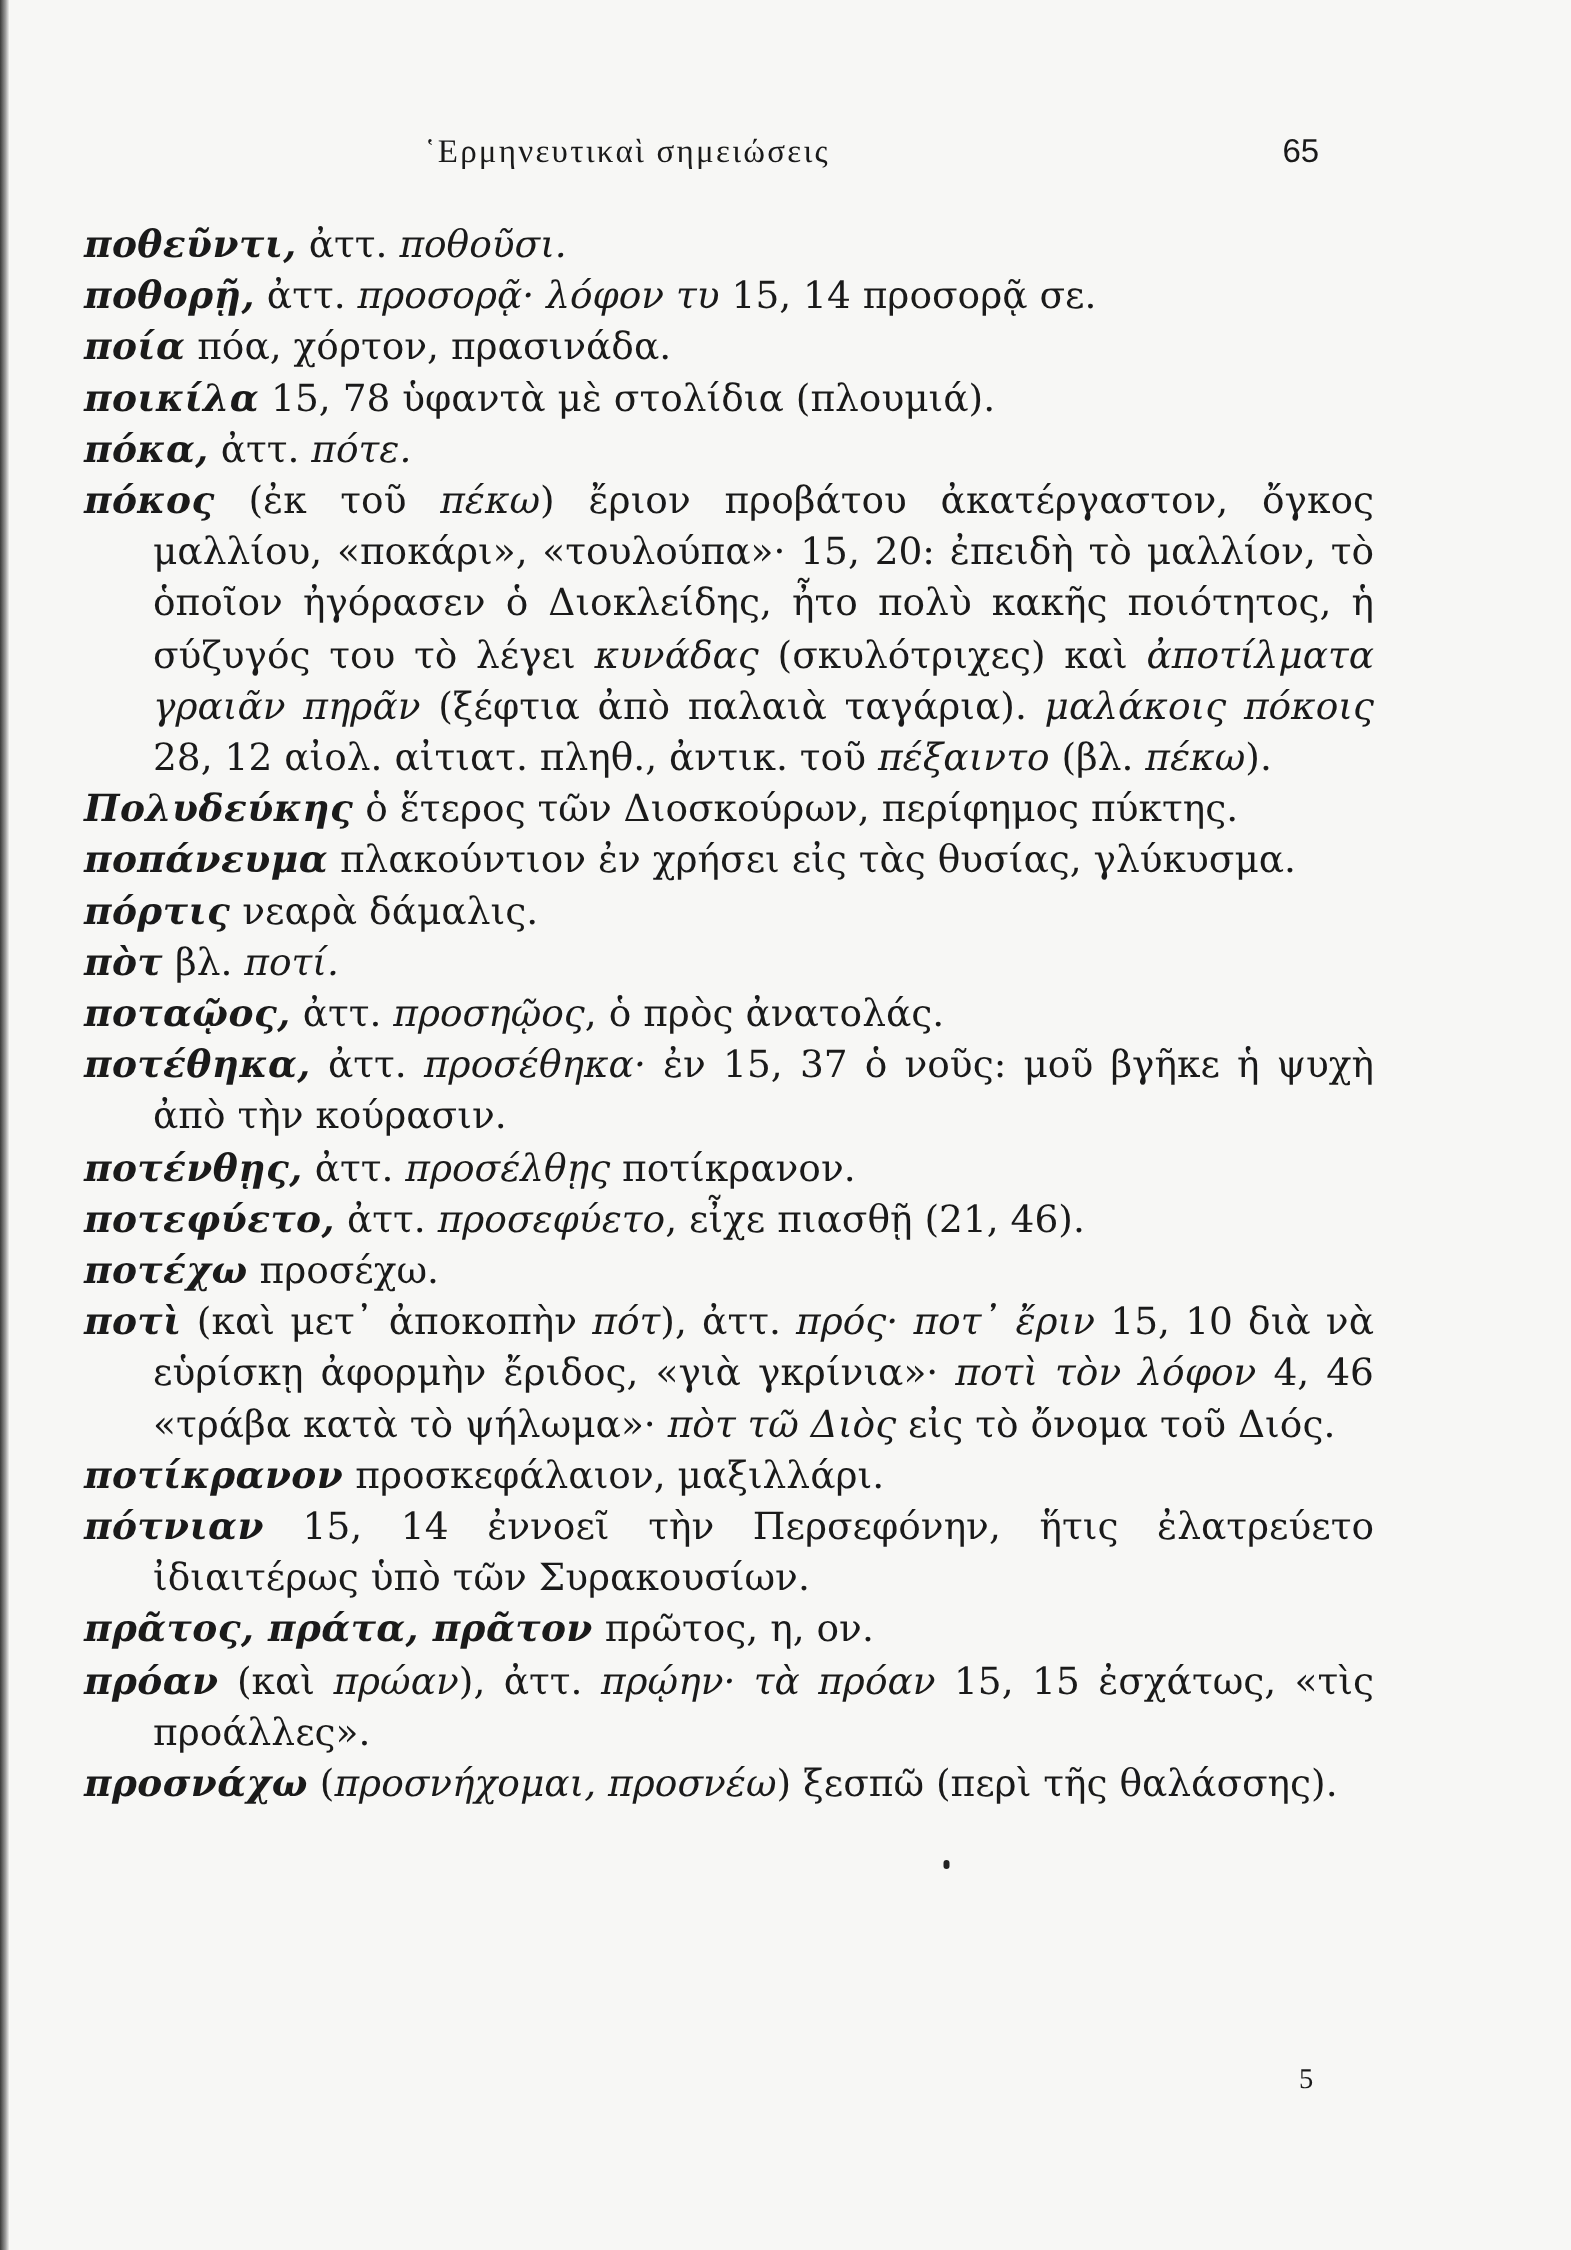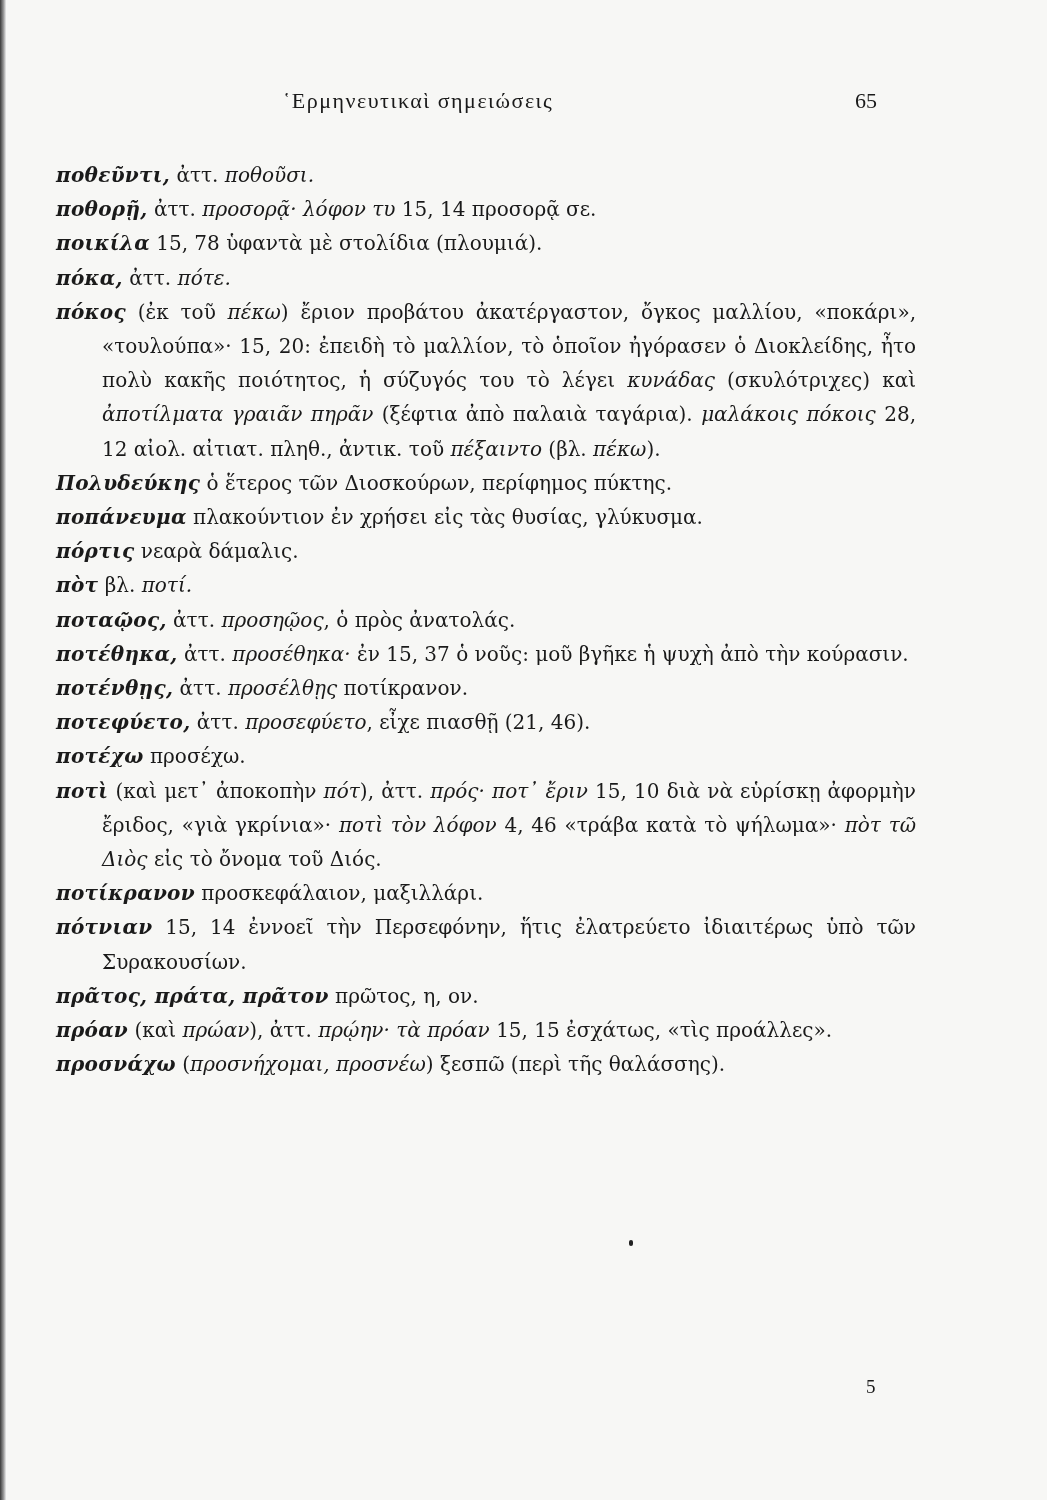--- a/index.html
+++ b/index.html
@@ -18,25 +18,25 @@
       position: absolute; top: 88px; left: 0; width: 837px; height: 40px; text-align: center;
     }
     .running-title {
       position: absolute; left: 283px; top: 0;
       font-size: 22px; letter-spacing: 1.5px;
       font-family: "Liberation Serif", serif;
     }
     .page-number {
       position: absolute; left: 855px; top: 0;
       font-size: 22px;
-      font-family: Liberation Serif, serif;
+      font-family: Liberation Sans, sans-serif;
     }
     .entries {
-      position: absolute; left: 56px; top: 158px; width: 860px;
-      font-size: 20px; line-height: 34.2px;
+      position: absolute; left: 56px; top: 146px; width: 860px;
+      font-size: 25px; line-height: 34.2px;
     }
     .entry { margin: 0; padding-left: 46px; text-indent: -46px; text-align: justify; }
     .hw { font-weight: bold; font-style: italic; font-family: "DejaVu Serif", serif; letter-spacing: 0.3px; }
     .it { font-style: italic; }
     .sig {
       position: absolute; left: 866px; top: 1376px;
       font-size: 19px; font-family: "Liberation Serif", serif;
     }
     .dot {
       position: absolute; left: 629px; top: 1240px; width: 4px; height: 6px;
@@ -49,20 +49,21 @@
 <div class="binding"></div>
 
 <div class="page-header">
   <span class="running-title">῾Ερμηνευτικαὶ σημειώσεις</span>
   <span class="page-number">65</span>
 </div>
 
 <div class="entries" id="entries">
     <p class="entry"><span class="hw">ποθεῦντι,</span><span> ἀττ. </span><span class="it">ποθοῦσι.</span></p>
     <p class="entry"><span class="hw">ποθορῇ,</span><span> ἀττ. </span><span class="it">προσορᾷ· λόφον τυ</span><span> 15, 14 προσορᾷ σε.</span></p>
+    <p class="entry"><span class="hw">ποία</span><span> πόα, χόρτον, πρασινάδα.</span></p>
     <p class="entry"><span class="hw">ποικίλα</span><span> 15, 78 ὑφαντὰ μὲ στολίδια (πλουμιά).</span></p>
     <p class="entry"><span class="hw">πόκα,</span><span> ἀττ. </span><span class="it">πότε.</span></p>
     <p class="entry"><span class="hw">πόκος</span><span> (ἐκ τοῦ </span><span class="it">πέκω</span><span>) ἔριον προβάτου ἀκατέργαστον, ὄγκος μαλλίου, «ποκάρι», «τουλούπα»· 15, 20: ἐπειδὴ τὸ μαλλίον, τὸ ὁποῖον ἠγόρασεν ὁ Διοκλείδης, ἦτο πολὺ κακῆς ποιότητος, ἡ σύζυγός του τὸ λέγει </span><span class="it">κυνάδας</span><span> (σκυλότριχες) καὶ </span><span class="it">ἀποτίλματα γραιᾶν πηρᾶν</span><span> (ξέφτια ἀπὸ παλαιὰ ταγάρια). </span><span class="it">μαλάκοις πόκοις</span><span> 28, 12 αἰολ. αἰτιατ. πληθ., ἀντικ. τοῦ </span><span class="it">πέξαιντο</span><span> (βλ. </span><span class="it">πέκω</span><span>).</span></p>
     <p class="entry"><span class="hw">Πολυδεύκης</span><span> ὁ ἕτερος τῶν Διοσκούρων, περίφημος πύκτης.</span></p>
     <p class="entry"><span class="hw">ποπάνευμα</span><span> πλακούντιον ἐν χρήσει εἰς τὰς θυσίας, γλύκυσμα.</span></p>
     <p class="entry"><span class="hw">πόρτις</span><span> νεαρὰ δάμαλις.</span></p>
     <p class="entry"><span class="hw">πὸτ</span><span> βλ. </span><span class="it">ποτί.</span></p>
     <p class="entry"><span class="hw">ποταῷος,</span><span> ἀττ. </span><span class="it">προσηῷος</span><span>, ὁ πρὸς ἀνατολάς.</span></p>
     <p class="entry"><span class="hw">ποτέθηκα,</span><span> ἀττ. </span><span class="it">προσέθηκα·</span><span> ἐν 15, 37 ὁ νοῦς: μοῦ βγῆκε ἡ ψυχὴ ἀπὸ τὴν κούρασιν.</span></p>
     <p class="entry"><span class="hw">ποτένθῃς,</span><span> ἀττ. </span><span class="it">προσέλθῃς</span><span> ποτίκρανον.</span></p>

